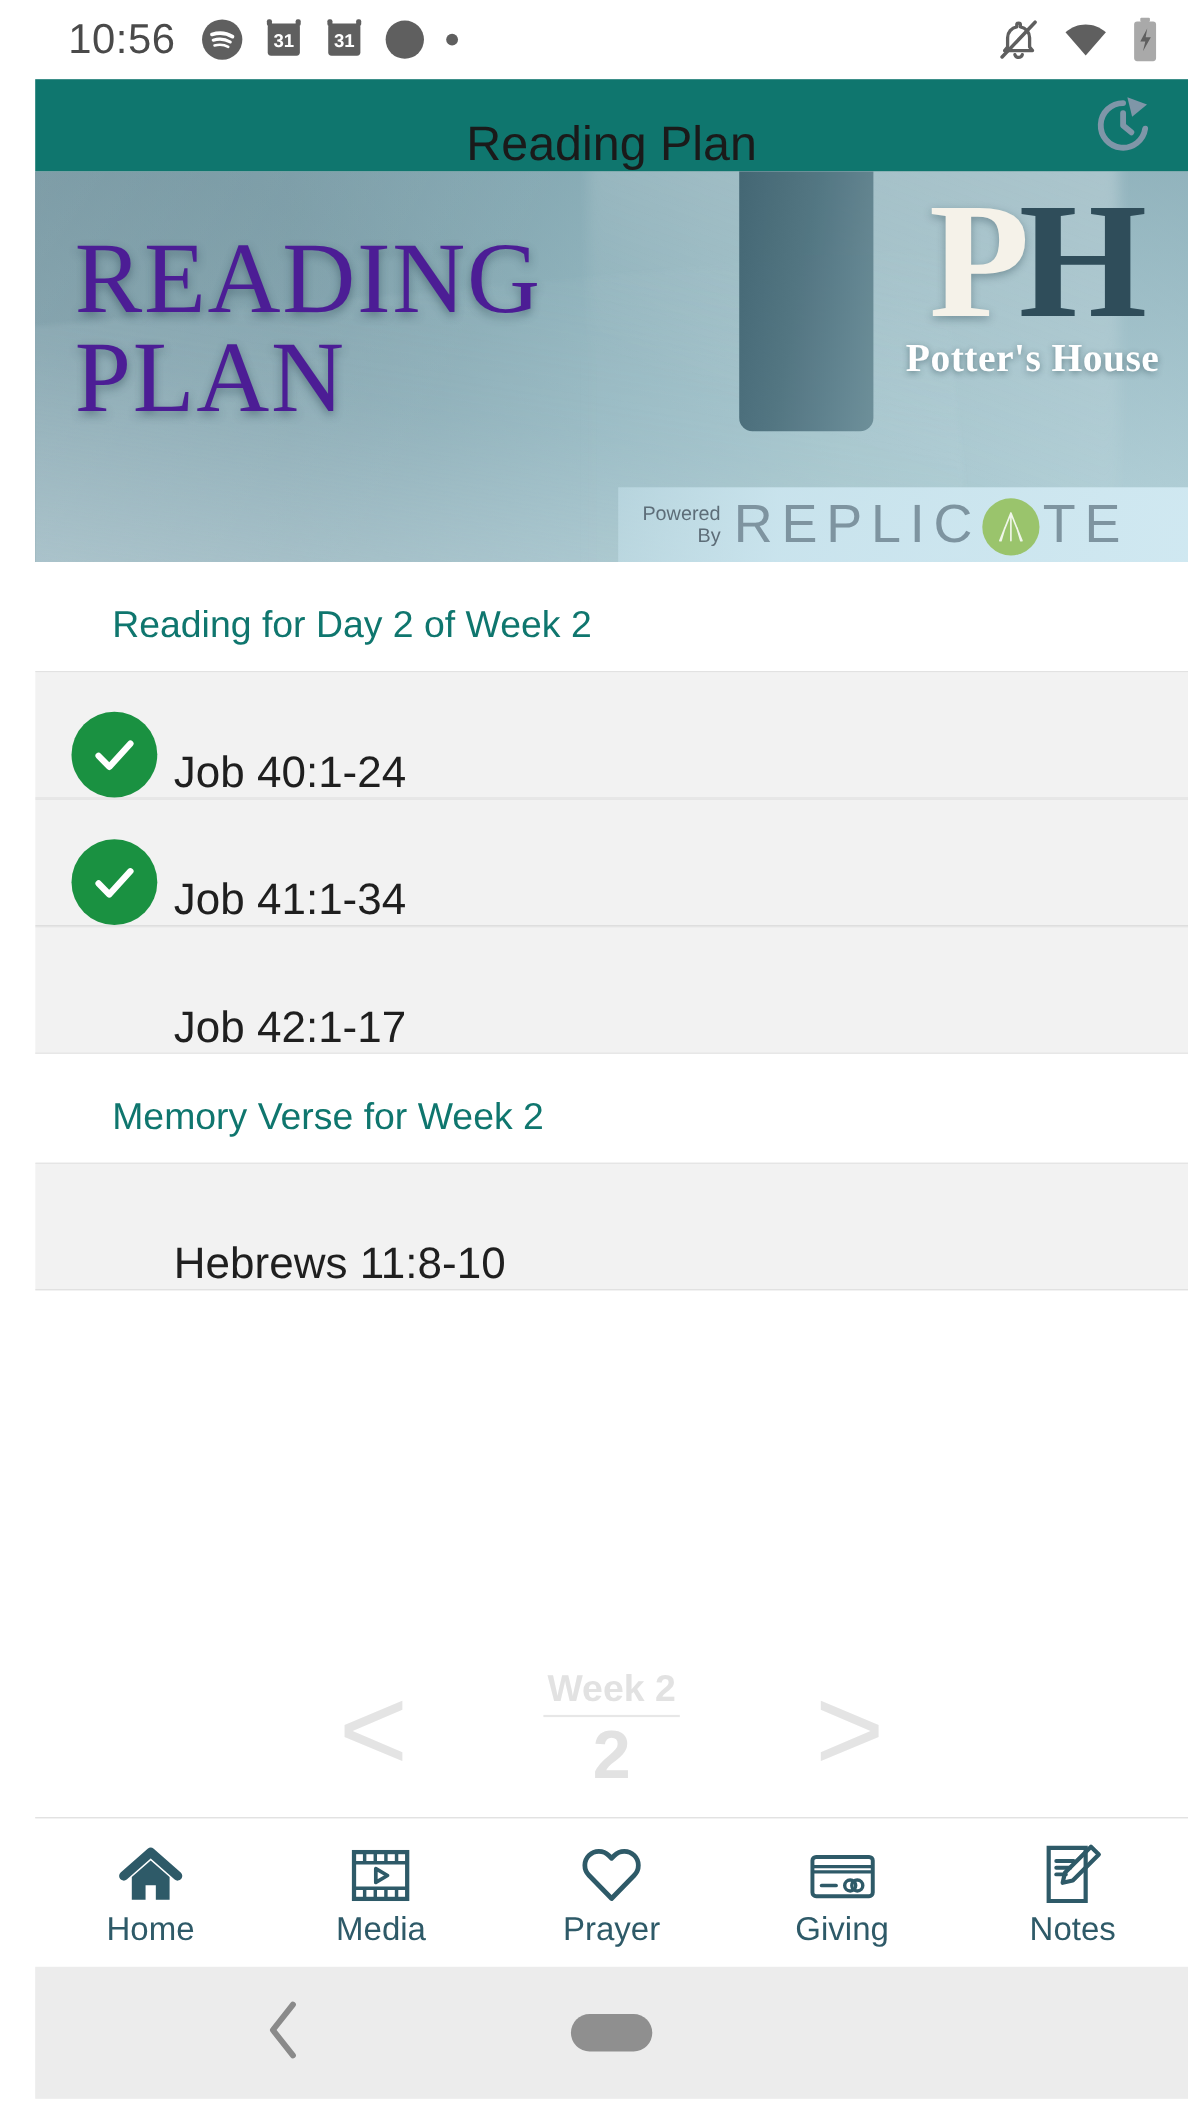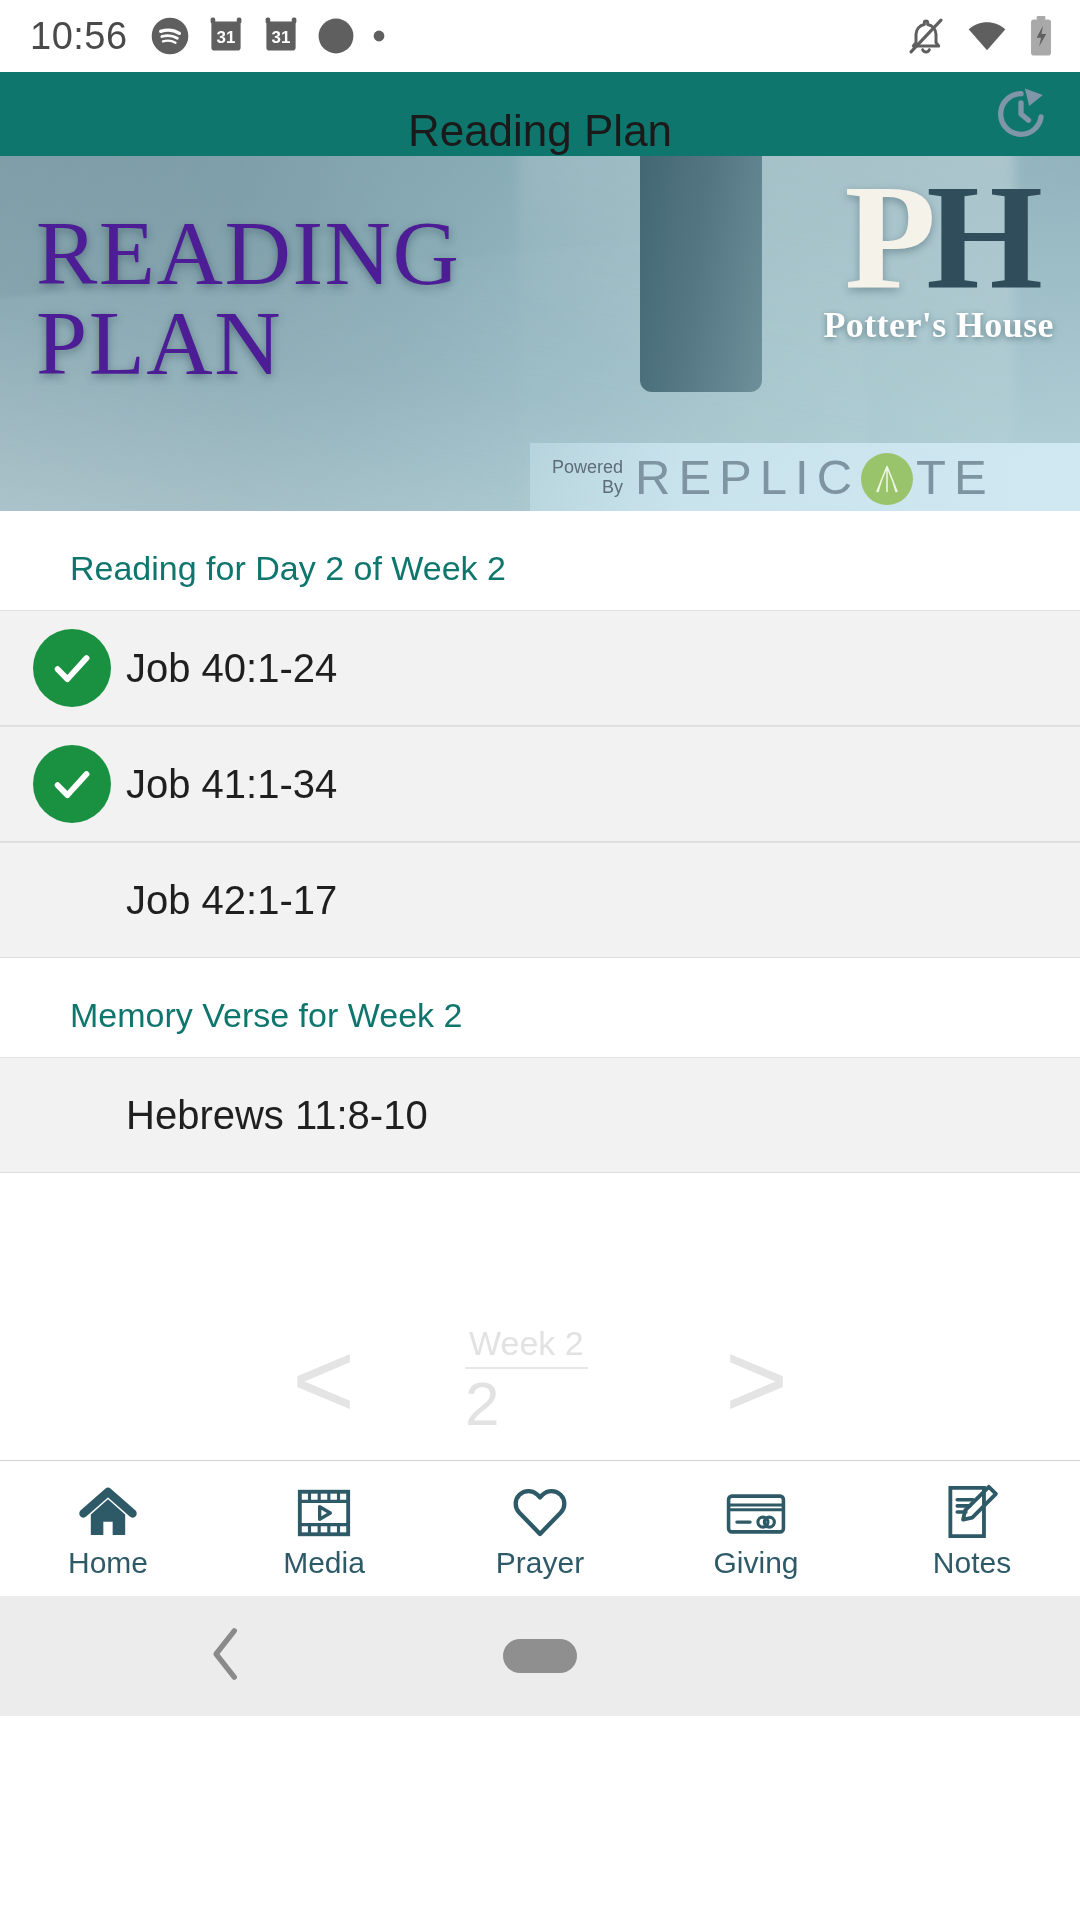--- a/index.html
+++ b/index.html
@@ -2,21 +2,21 @@
 <html><head>
 <meta charset="utf-8">
 <style>
   * { box-sizing: border-box; margin: 0; padding: 0; }
   html, body {
     width: 1080px; height: 1920px;
     background: #ffffff;
     font-family: "Liberation Sans", sans-serif;
     overflow: hidden;
   }
-  .phone { position: relative; width: 1080px; height: 1716px; background: #fff; display: flex; flex-direction: column; }
+  .phone { position: relative; width: 1080px; height: 1908px; background: #fff; display: flex; flex-direction: column; padding-left: 32px; }
 
   
   .status-bar {
     height: 72px; flex: 0 0 72px;
     display: flex; align-items: center;
     padding: 0 26px 0 30px;
     background: #ffffff;
   }
   .status-clock { font-size: 38px; color: #4a4a4a; letter-spacing: 0.5px; font-family: "Liberation Sans", sans-serif; }
   .status-left-icons { display: flex; align-items: center; gap: 17px; margin-left: 22px; }
@@ -117,21 +117,21 @@
     background: #9ac46c; margin: 0 3px 0 1px; position: relative;
   }
 
   
   .content { flex: 1 1 auto; background: #ffffff; position: relative; overflow: hidden; }
   .section-label {
     padding: 38px 0 22px 70px;
     font-size: 34px; color: #0f766e; background: #ffffff;
   }
   .list-row {
-    display: flex; align-items: center;
+    display: flex; align-items: flex-end;
     min-height: 116px; height: 116px;
     background: #f2f2f2;
     border-top: 1px solid #e2e2e2;
     border-bottom: 1px solid #dcdcdc;
     padding-left: 26px;
   }
   .check-slot { width: 92px; flex: 0 0 92px; display: flex; align-items: center; justify-content: center; }
   .check-circle {
     width: 78px; height: 78px; border-radius: 50%;
     background: #1a9141;
@@ -143,21 +143,21 @@
   
   .week-nav {
     position: absolute; left: 0; right: 0; bottom: 24px;
     display: flex; align-items: center; justify-content: center; gap: 110px;
   }
   .chev {
     font-size: 108px; color: #e4e4e4; line-height: 1; font-weight: 300;
     cursor: pointer; user-select: none;
     font-family: "Liberation Sans", sans-serif;
   }
-  .week-frac { min-width: 150px; }
+  .week-frac { text-align: center; min-width: 150px; font-weight: bold; }
   .week-frac .week-top {
     font-size: 34px; color: #e2e2e2; padding-bottom: 4px;
     border-bottom: 2px solid #e7e7e7; display: inline-block; padding-left: 4px; padding-right: 4px;
   }
   .week-frac .week-bot { font-size: 62px; color: #e2e2e2; line-height: 1.05; padding-top: 2px; }
 
   
   .tab-bar {
     flex: 0 0 136px; height: 136px;
     display: flex; background: #ffffff;

